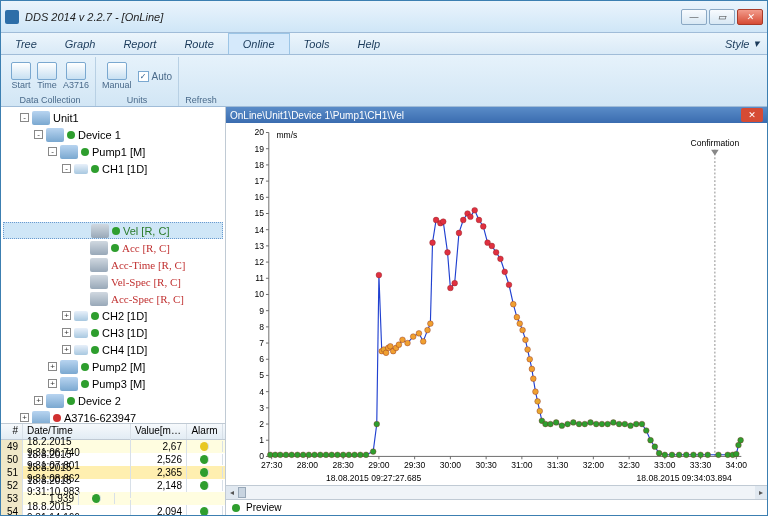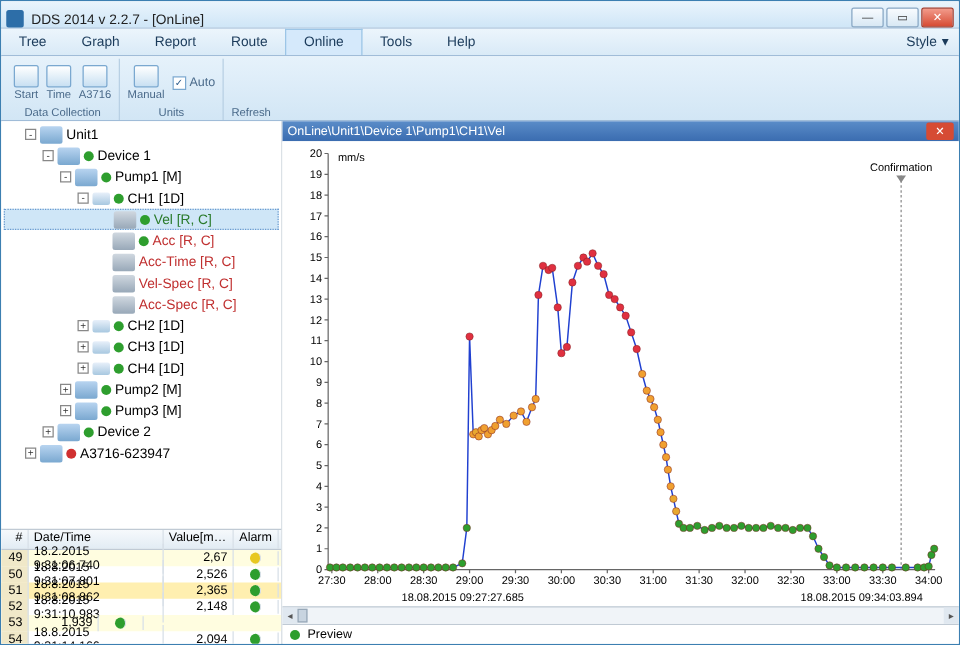--- a/index.html
+++ b/index.html
@@ -1,24 +1,24 @@
 <!DOCTYPE html>
 <html><head>
 <meta charset="utf-8">
 <style>
   * { box-sizing: border-box; margin: 0; padding: 0; font-family: "Segoe UI", Tahoma, sans-serif; }
   body { background: #a8c8e8; width: 768px; height: 516px; overflow: hidden; font-size: 11px; }
   .window { width: 768px; height: 516px; background: #fff; border: 1px solid #3c7fb1; display: flex; flex-direction: column; }
-  .titlebar { height: 22px; background: linear-gradient(#eaf4fc,#cfe6f7); display: flex; align-items: flex-end; padding: 0 4px; border-bottom: 1px solid #a0bcd8; }
+  .titlebar { height: 32px; background: linear-gradient(#eaf4fc,#cfe6f7); display: flex; align-items: center; padding: 0 4px; border-bottom: 1px solid #a0bcd8; font-style: italic; }
   .titlebar .icon { width: 14px; height: 14px; background: #2d6ea8; border-radius: 2px; margin-right: 6px; }
   .titlebar .title { flex: 1; font-size: 11px; color: #222; }
   .winbtns { display: flex; gap: 2px; }
   .winbtn { width: 26px; height: 16px; border: 1px solid #8aa8c4; background: linear-gradient(#f8fbfe,#d8e8f4); border-radius: 2px; display: flex; align-items: center; justify-content: center; font-size: 9px; color: #333; }
   .winbtn.close { background: linear-gradient(#f29b8b,#d64b34); color: #fff; border-color: #a83a28; }
-  .menubar { height: 22px; background: linear-gradient(#ecf5fc,#d9eaf7); display: flex; align-items: stretch; border-bottom: 1px solid #a0bcd8; font-size: 11px; }
+  .menubar { height: 22px; background: linear-gradient(#ecf5fc,#d9eaf7); display: flex; align-items: stretch; border-bottom: 1px solid #a0bcd8; font-size: 11px; font-style: italic; }
   .menubar .tab { padding: 0 14px; display: flex; align-items: center; color: #1a3a5a; }
   .menubar .tab.active { background: #d5e9fb; border: 1px solid #9cc5e6; border-bottom: none; }
   .menubar .spacer { flex: 1; }
   .menubar .style { padding: 0 8px; display: flex; align-items: center; color: #1a3a5a; gap: 4px; }
   .ribbon { height: 52px; background: linear-gradient(#e6f2fb,#d2e6f5); display: flex; align-items: flex-end; border-bottom: 1px solid #a0bcd8; padding: 2px 4px 0 4px; gap: 0; }
   .rgroup { display: flex; flex-direction: column; align-items: center; padding: 0 6px; height: 100%; border-right: 1px solid #b8d0e4; }
   .rgroup .btns { display: flex; gap: 6px; flex: 1; align-items: center; }
   .rbtn { display: flex; flex-direction: column; align-items: center; gap: 0; font-size: 9px; color: #4a6a8a; }
   .ricon { width: 20px; height: 18px; background: linear-gradient(#fff,#c8e0f2); border: 1px solid #7aa8d0; border-radius: 2px; }
   .rgroup .glabel { font-size: 9px; color: #4a6a8a; padding-bottom: 1px; }
@@ -28,23 +28,23 @@
   .left { width: 225px; display: flex; flex-direction: column; border-right: 1px solid #c0cad4; }
   .tree { flex: 1; overflow: auto; background: #fff; padding: 2px; font-size: 11px; }
   .tnode { display: flex; align-items: center; height: 17px; gap: 3px; white-space: nowrap; }
   .twister { width: 9px; height: 9px; border: 1px solid #888; background: #fff; display: flex; align-items: center; justify-content: center; font-size: 8px; line-height: 1; color: #333; }
   .twspace { width: 11px; }
   .dot { width: 8px; height: 8px; border-radius: 50%; flex-shrink: 0; }
   .dot.g { background: #2e9e2e; } .dot.r { background: #d03030; }
   .ticon { width: 18px; height: 14px; background: linear-gradient(#b8d4f0,#7aa8d0); border-radius: 2px; flex-shrink: 0; }
   .ticon.m { background: linear-gradient(#d0d8e0,#98a8b8); }
   .ticon.s { width: 14px; height: 10px; background: linear-gradient(#e8f0fa,#a8c8e0); }
-  .tnode.sel { background: #cfe6f7; border: 1px dotted #6a9acf; }
+  .tnode.sel { background: #cfe6f7; border: 1px dotted #6a9acf; margin-top: 45px; }
   .tlabel { color: #000; }
-  .tlabel.red { color: #c03030; }
+  .tlabel.red { color: #c03030; font-family: Liberation Serif, serif; }
   .tlabel.green { color: #2a7a2a; }
   .indent { display: inline-block; }
   .i1 { width: 14px; } .i2 { width: 28px; } .i3 { width: 42px; } .i4 { width: 56px; } .i5 { width: 70px; }
 
   .grid { height: 92px; border-top: 1px solid #c0cad4; background: #fff; font-size: 10px; overflow: hidden; }
   .ghead { display: flex; background: linear-gradient(#f6f9fc,#e2ecf4); border-bottom: 1px solid #c0cad4; height: 16px; }
   .ghead div, .grow div { padding: 1px 4px; border-right: 1px solid #d8e0e8; overflow: hidden; text-overflow: ellipsis; }
   .gc-rownum { width: 22px; text-align: right; } .gc-dt { width: 108px; } .gc-val { width: 56px; text-align: right; } .gc-alarm { width: 36px; text-align: center; }
   .grow { display: flex; height: 13px; align-items: center; }
   .grow.y { background: #fffde0; } .grow.sel { background: #ffefb0; align-items: center; }

